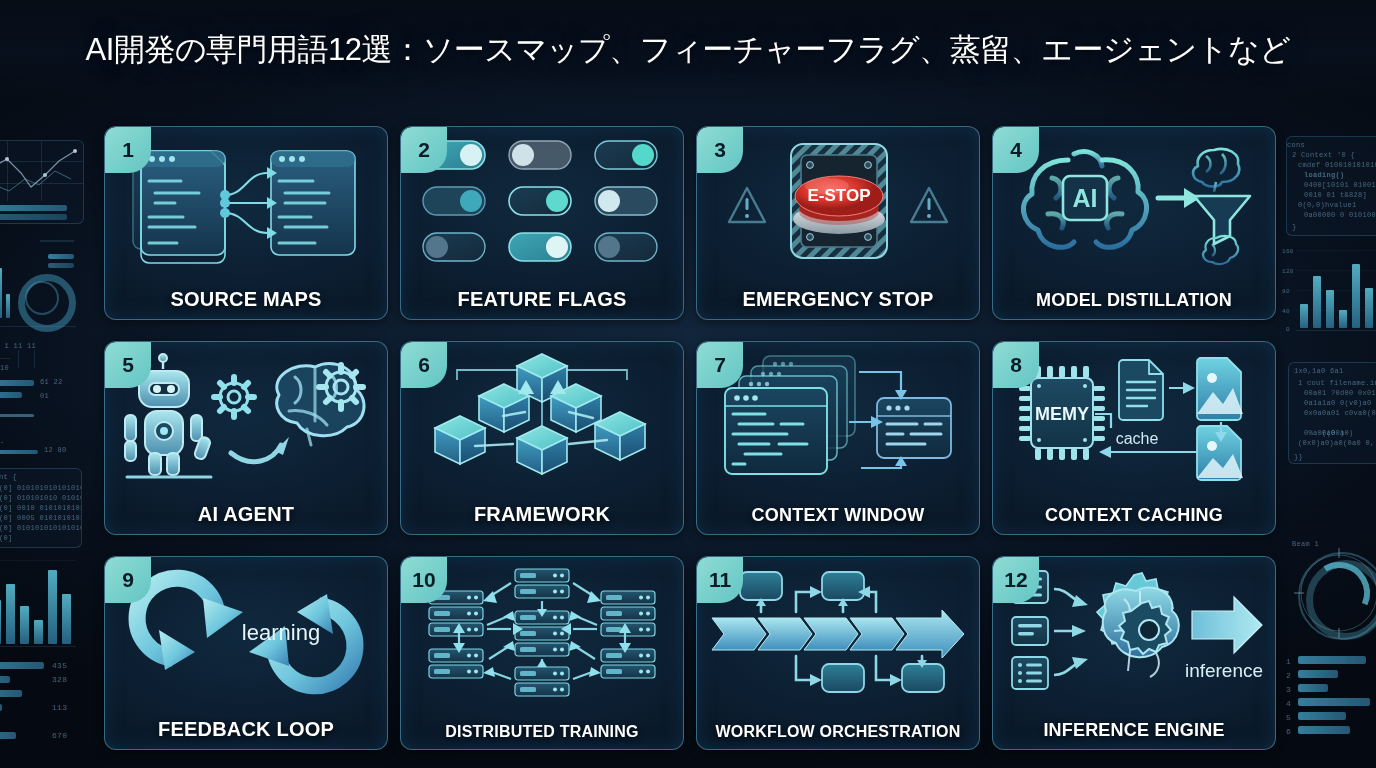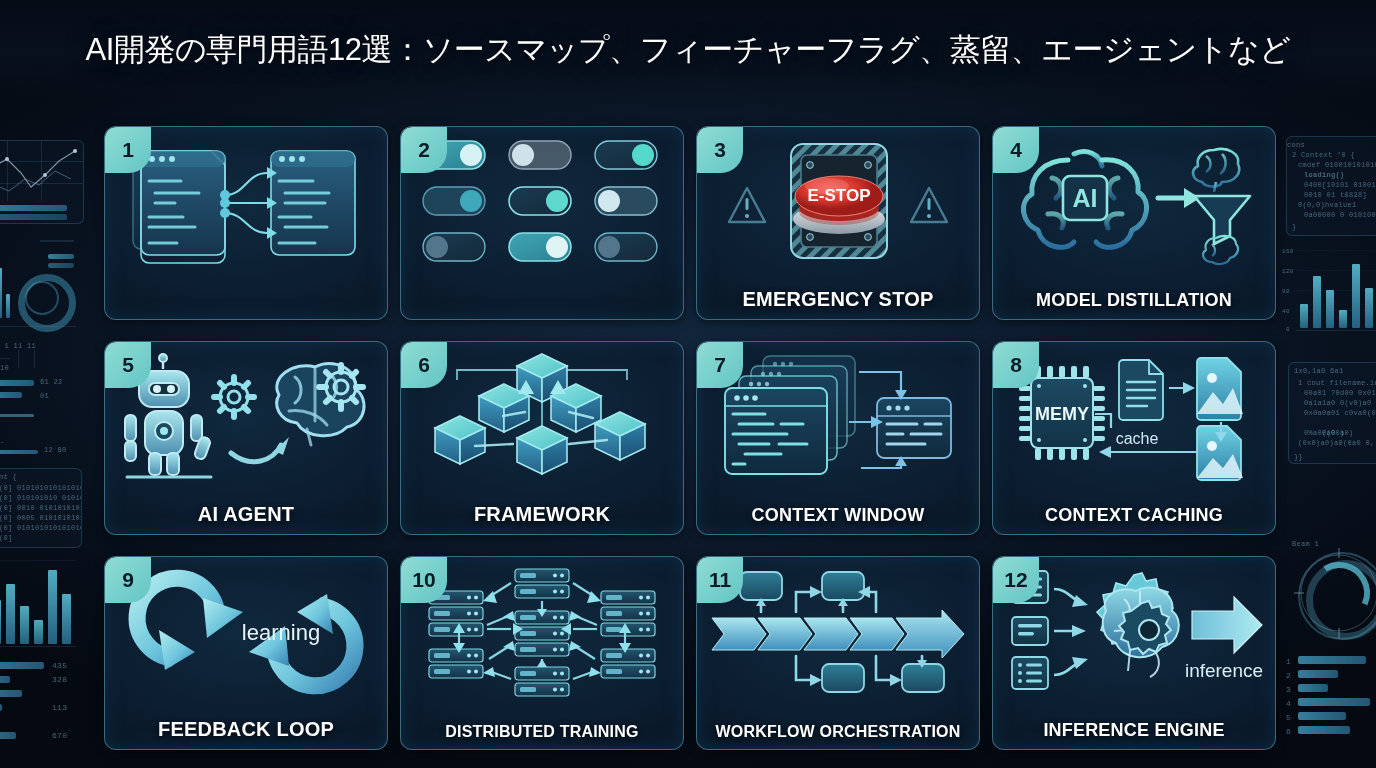--- a/index.html
+++ b/index.html
@@ -311,20 +311,21 @@
           <g fill="#7fdbe6">
             <polygon points="146,28 156,34 146,40"></polygon>
             <polygon points="146,58 156,64 146,70"></polygon>
             <polygon points="146,88 156,94 146,100"></polygon>
           </g>
           <circle cx="104" cy="56" r="5" fill="#5fc8dd"></circle>
             <circle cx="104" cy="64" r="5" fill="#5fc8dd"></circle>
             <circle cx="104" cy="74" r="5" fill="#5fc8dd"></circle>
         </svg>
       </div>
+      <div class="label">SOURCE MAPS</div>
     </div>
 
     <div class="card">
       <div class="badge">2</div>
       <div class="art">
         <svg width="250" height="126" viewBox="0 0 250 126">
           <defs>
             <linearGradient id="onG" x1="0" y1="0" x2="1" y2="1">
               <stop offset="0" stop-color="#3fa7b4"></stop>
                 <stop offset="1" stop-color="#2b7f92"></stop>
@@ -349,20 +350,21 @@
               <circle cx="192" cy="62" r="11" fill="#d2e8ef"></circle>
             <rect x="6" y="94" width="62" height="28" rx="14" fill="url(#offG)" stroke="#6fb4c8" stroke-width="1.4"></rect>
               <circle cx="20" cy="108" r="11" fill="#53768c"></circle>
             <rect x="92" y="94" width="62" height="28" rx="14" fill="url(#onG)" stroke="#8ae0e6" stroke-width="1.6"></rect>
               <circle cx="140" cy="108" r="11" fill="#dff5f5"></circle>
             <rect x="178" y="94" width="62" height="28" rx="14" fill="url(#offG)" stroke="#6fb4c8" stroke-width="1.4"></rect>
               <circle cx="192" cy="108" r="11" fill="#53768c"></circle>
           </g>
         </svg>
       </div>
+      <div class="label">FEATURE FLAGS</div>
     </div>
 
     <div class="card">
       <div class="badge">3</div>
       <div class="art">
         <svg width="250" height="128" viewBox="0 0 250 128">
           <defs>
             <radialGradient id="btnR" cx="40%" cy="32%">
               <stop offset="0" stop-color="#f2655c"></stop>
                 <stop offset="60%" stop-color="#d8362d"></stop>

